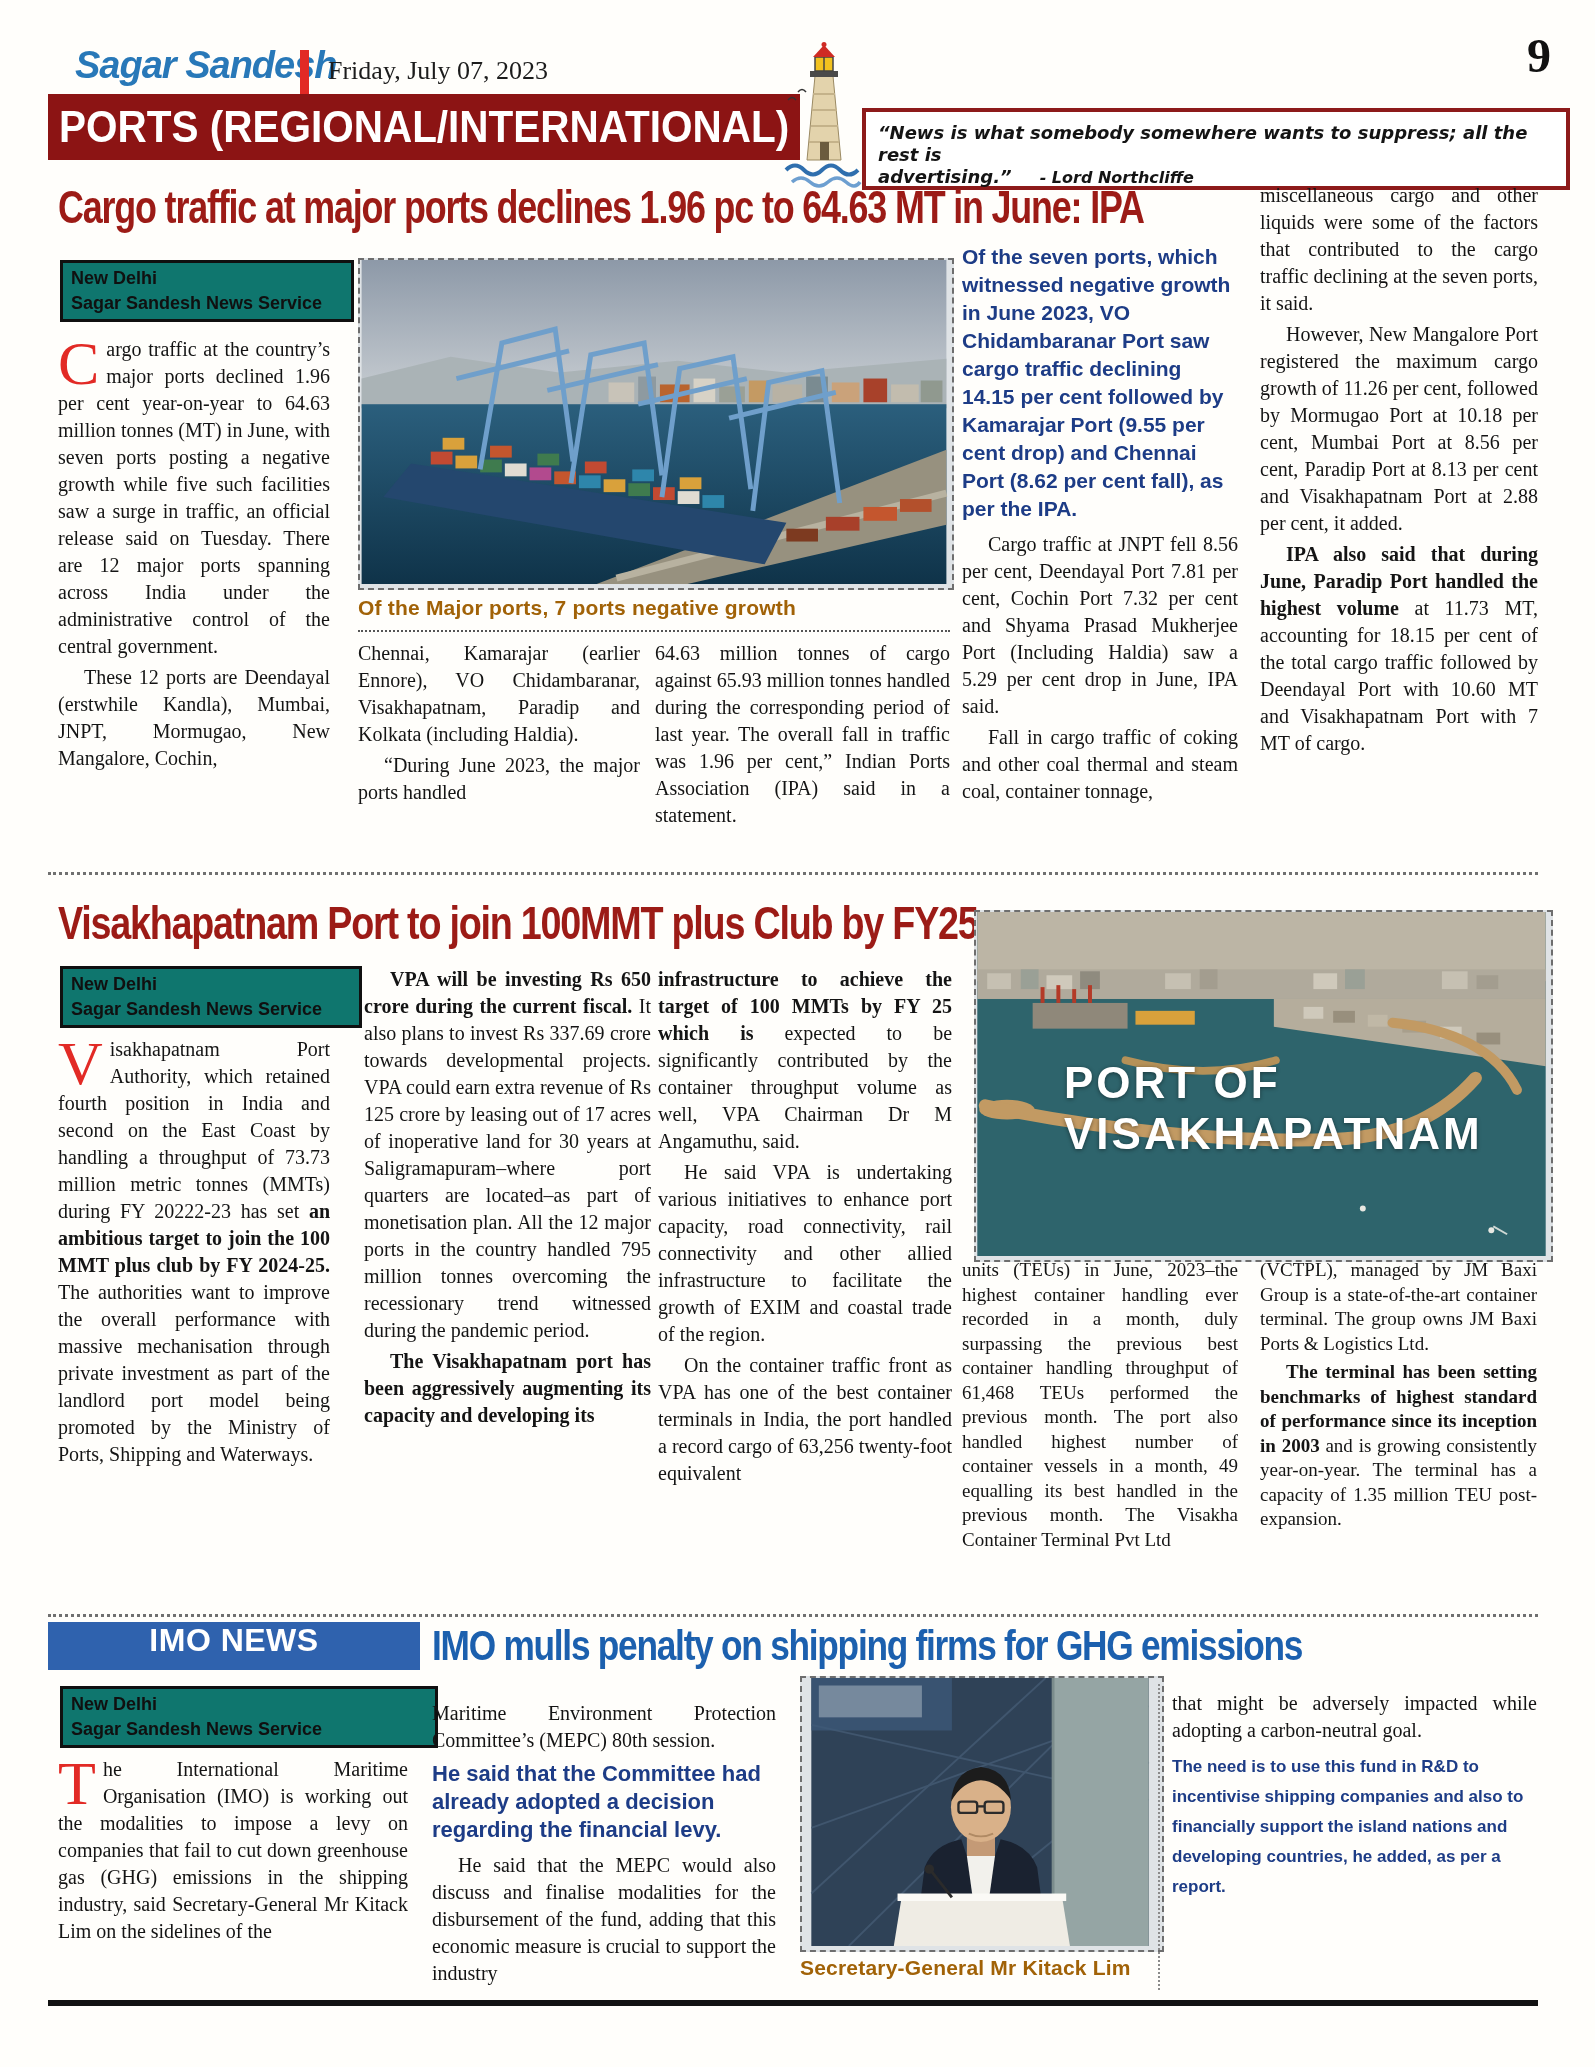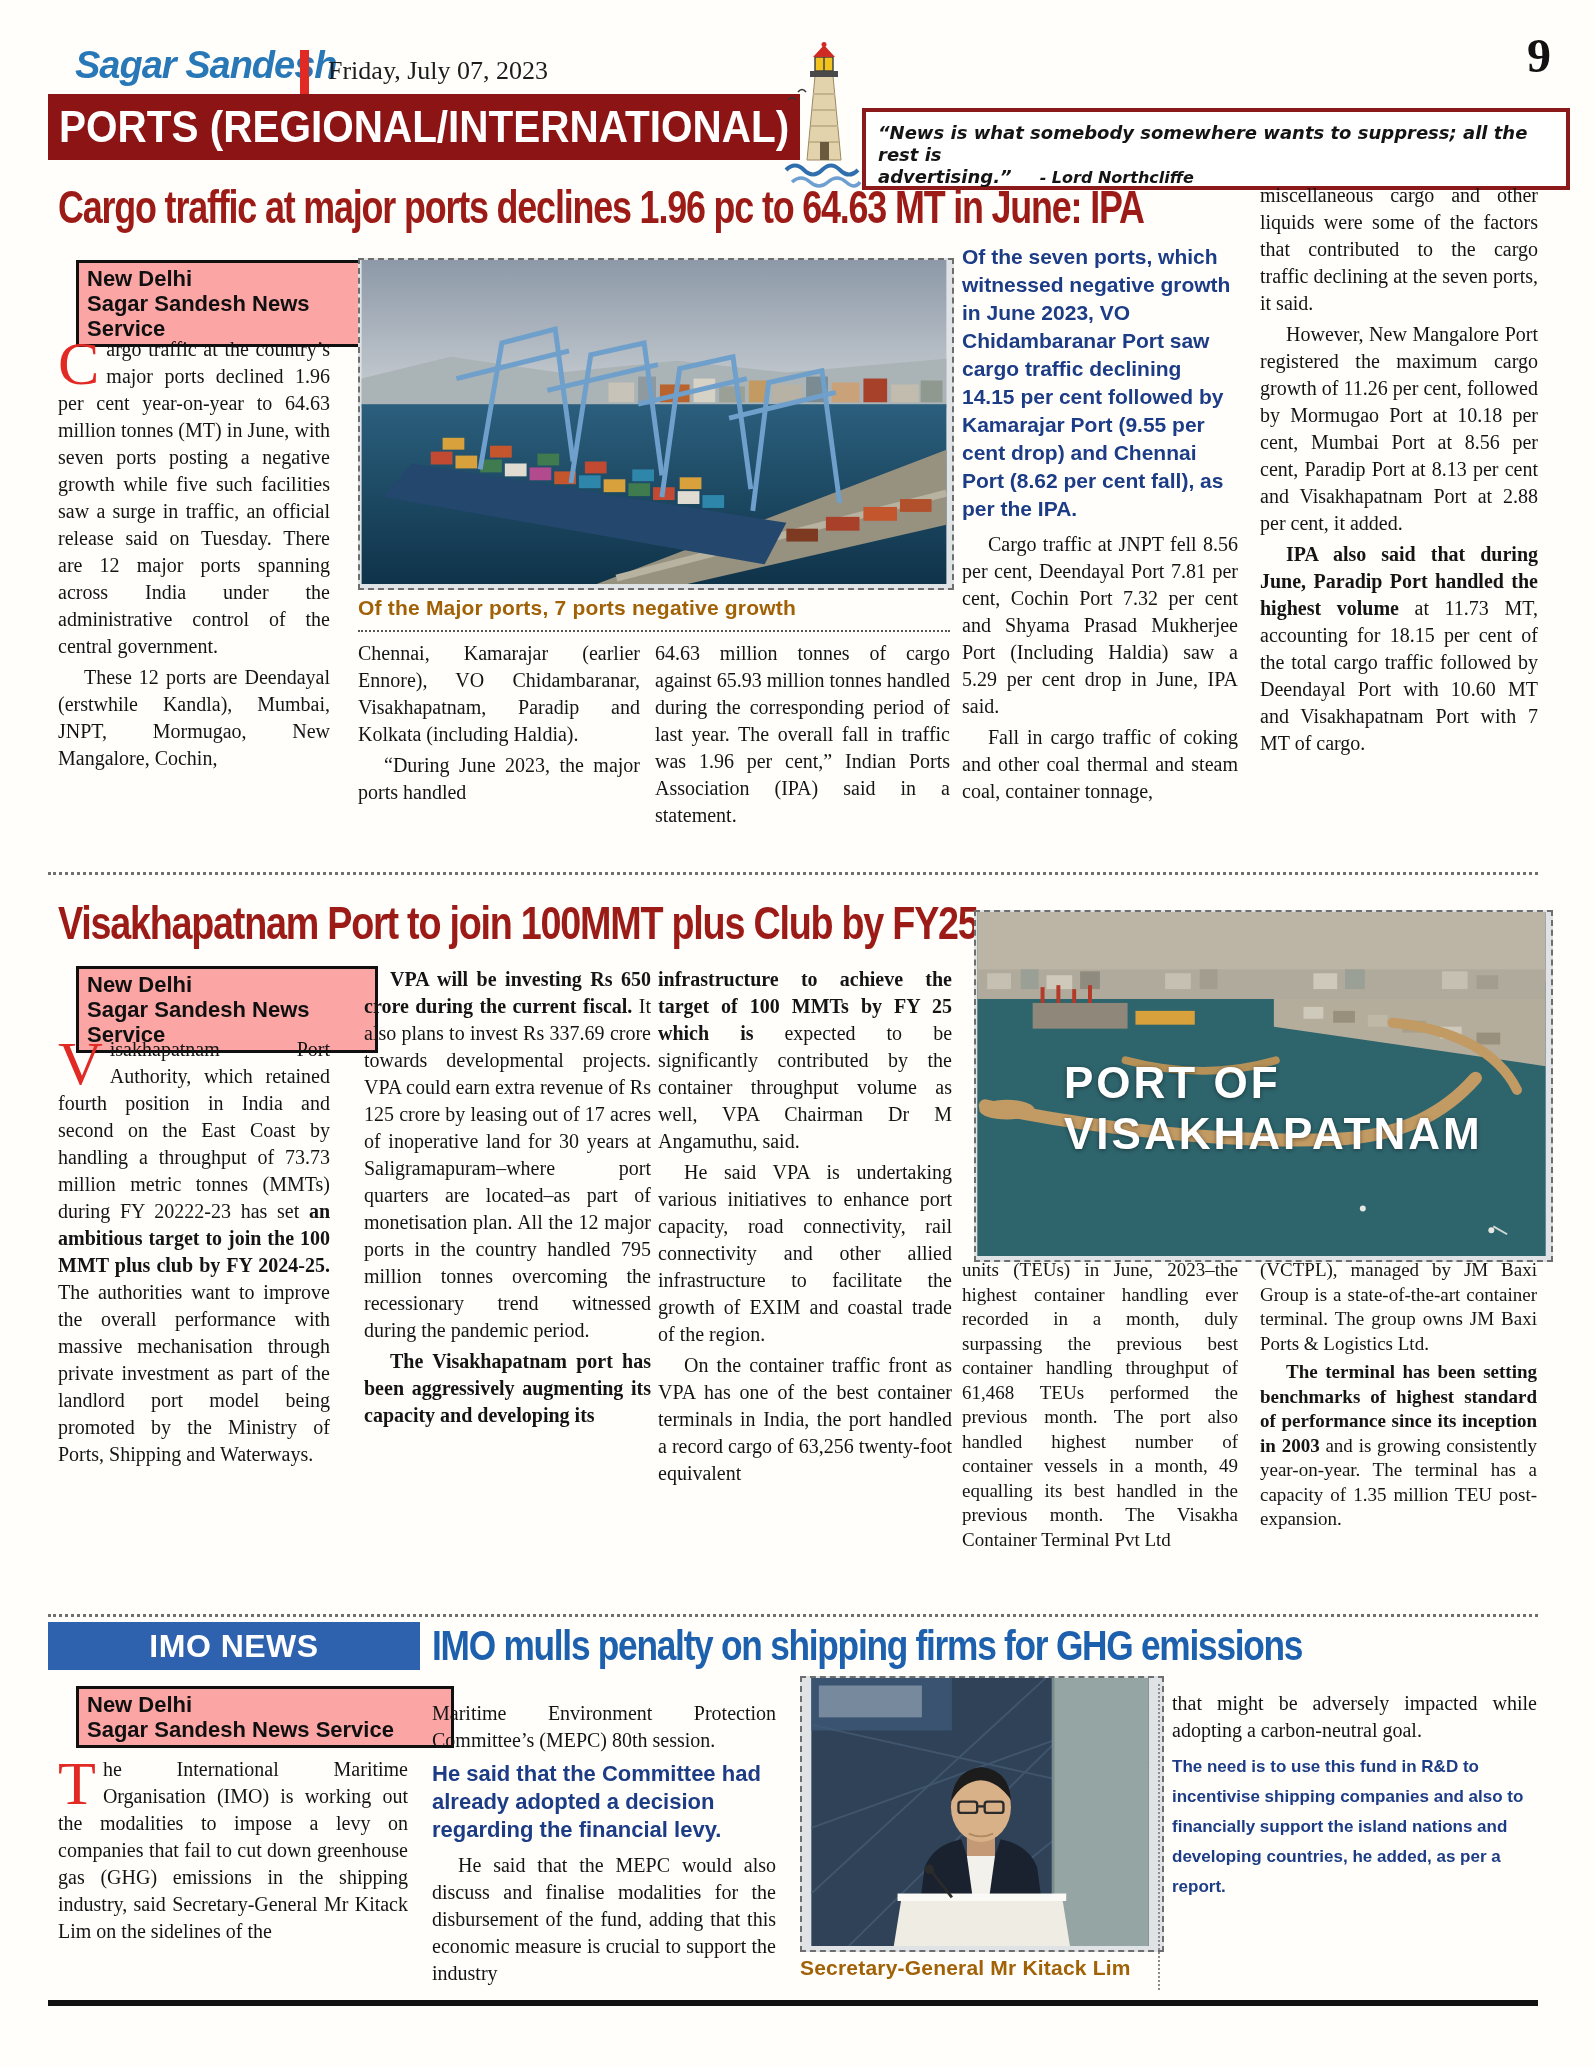--- a/index.html
+++ b/index.html
@@ -11,43 +11,43 @@
   .bt p.ind{text-indent:26px;}
   .sm{font-size:19px;line-height:24.5px;}
   .clip{overflow:hidden;}
   .dropcap{float:left;font-size:62px;line-height:47px;padding:4px 7px 0 0;color:#e22a25;
            font-family:"Liberation Serif",serif;}
   .headline{font-family:"Liberation Sans","DejaVu Sans",sans-serif;font-weight:bold;
             white-space:nowrap;transform-origin:0 50%;letter-spacing:-1.5px;}
   .h-red{color:#9c1b16;}
   .h-blue{color:#1c60ae;}
   .lead-navy{font-family:"Liberation Sans","DejaVu Sans",sans-serif;font-weight:bold;color:#1d3c86;text-align:left;}
-  .byline-box{border:3px solid #101010;background:#fca5a5;padding:3px 8px;
+  .byline-box{border:3px solid #101010;background:#0f766e;padding:3px 8px;
               font-family:"Liberation Sans","DejaVu Sans",sans-serif;font-weight:bold;
-              font-size:22px;line-height:25px;color:#101010;margin-left:16px;}
+              font-size:18px;line-height:25px;color:#101010;}
   .caption{font-family:"Liberation Sans","DejaVu Sans",sans-serif;font-weight:bold;
            font-size:21px;color:#a16207;letter-spacing:.2px;}
   .dotsep{border-top:3px dotted #707070;height:0;}
   .dotline{border-top:2px dotted #555;height:0;}
   .vdot{border-left:2px dotted #8a8a8a;width:0;}
   .photo{border:2px dashed #6e6e6e;background:#dfe3e6;}
   .photo svg{display:block;}
   .masthead-logo{font-family:"Liberation Sans","DejaVu Sans",sans-serif;font-weight:bold;
                  font-style:italic;font-size:38px;color:#2878b8;letter-spacing:-1px;}
   .masthead-date{font-family:Liberation Serif, serif;font-size:26px;color:#1c1c1c;}
   .page-number{font-weight:bold;font-size:48px;color:#111;}
   .section-banner{background:#8c1414;display:flex;align-items:center;}
   .section-banner span{color:#fff;font-family:"Liberation Sans","DejaVu Sans",sans-serif;
                        font-weight:bold;font-size:44px;white-space:nowrap;
                        transform:scaleX(.92);transform-origin:0 50%;padding-left:12px;}
   .quote-box{border:4px solid #8d1a1a;background:#fff;padding:10px 12px;
              font-family:"DejaVu Sans",sans-serif;font-weight:bold;font-style:italic;
              font-size:18px;line-height:22px;color:#141414;}
   .quote-attr{font-size:16px;padding-left:28px;}
-  .imo-banner{background:#2f62ae;display:flex;align-items:center;justify-content:center;}
+  .imo-banner{background:#2f62ae;display:flex;align-items:flex-start;justify-content:center;}
   .imo-banner span{color:#fff;font-family:"Liberation Sans","DejaVu Sans",sans-serif;
                    font-weight:bold;font-size:32px;letter-spacing:.5px;}
   .overlay-port{color:#fff;font-family:"Liberation Sans","DejaVu Sans",sans-serif;
                 font-weight:bold;letter-spacing:3px;line-height:1.15;
                 text-shadow:0 1px 4px rgba(0,0,0,.45);}
   .bottom-rule{background:#121212;}
 </style>
 </head>
 <body>
 

